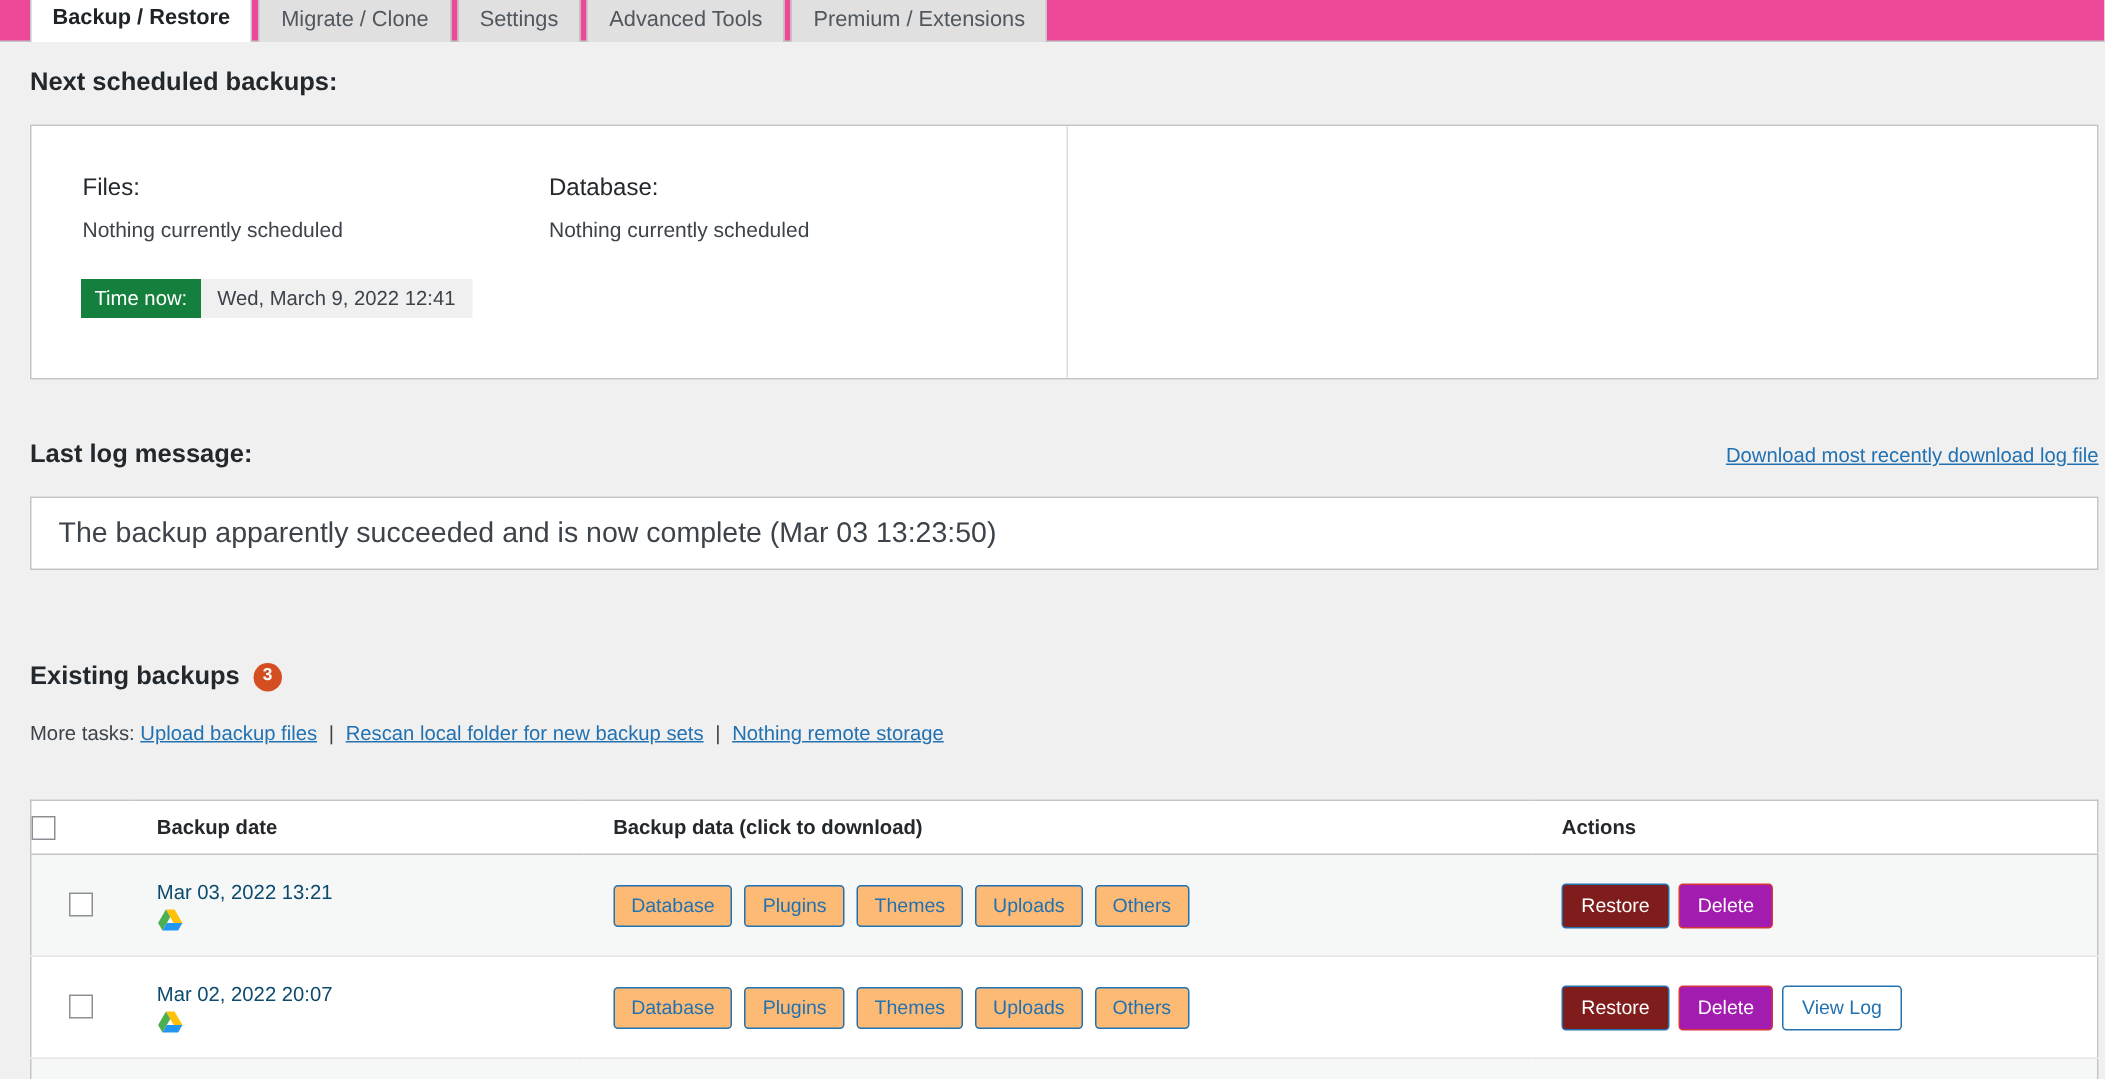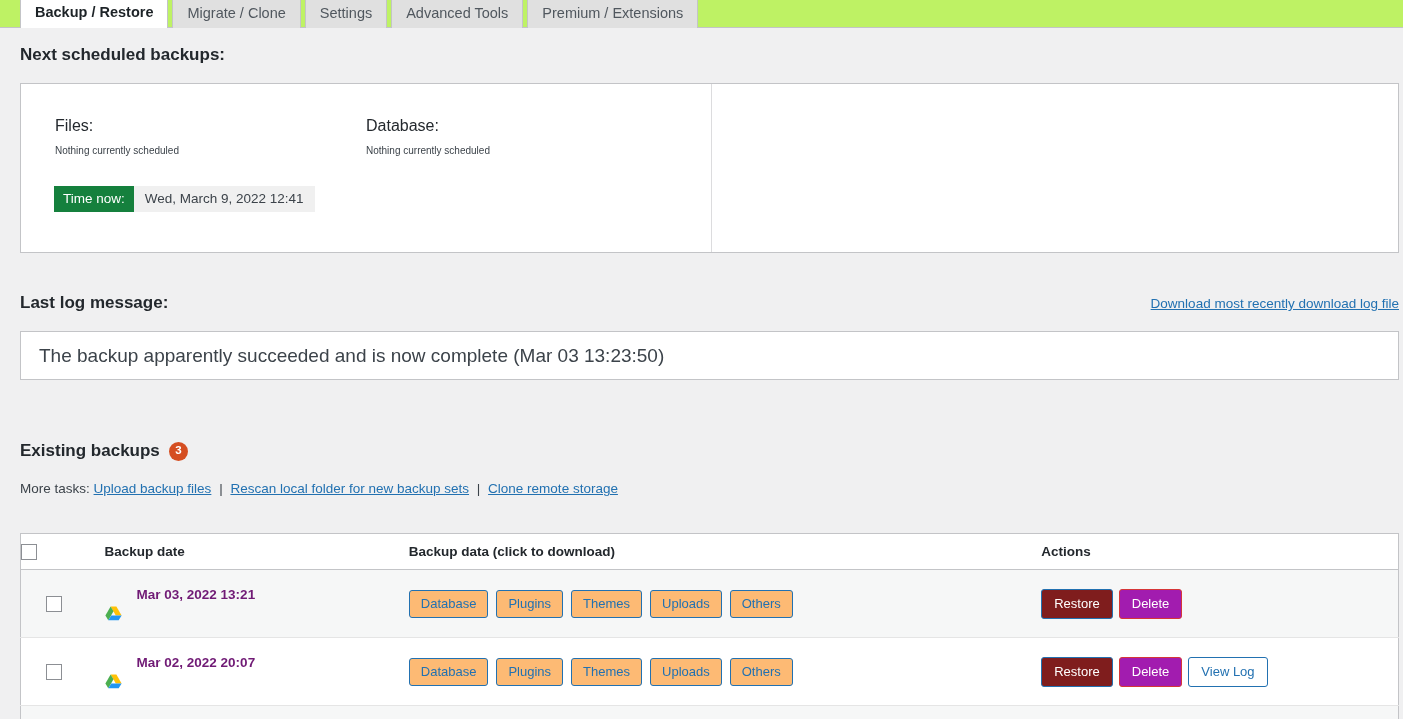--- a/index.html
+++ b/index.html
@@ -17,21 +17,21 @@
   }
 
   
   .tab-bar {
     display: flex;
     align-items: flex-end;
     height: 28px;
     padding-left: 20px;
     box-sizing: border-box;
     border-bottom: 1px solid #c3c4c7;
-    background: #bef264;
+    background: #ec4899;
   }
   .tab {
     font-size: 14.5px;
     line-height: 1;
     padding: 7px 14px 8px 14px;
     margin-right: 4px;
     background: #e0e0e0;
     border: 1px solid #c3c4c7;
     border-bottom: none;
     color: #50575e;
@@ -85,21 +85,21 @@
     flex: 1;
     position: relative;
   }
   .sched-col-title {
     font-size: 16px;
     font-weight: normal;
     color: #23282d;
     margin: 0 0 10px 0;
   }
   .sched-col-value {
-    font-size: 10px;
+    font-size: 14px;
     color: #3c434a;
   }
   .col-files {
     position: absolute;
     left: 34px;
     top: 33px;
   }
   .col-db {
     position: absolute;
     left: 345px;
@@ -264,24 +264,23 @@
     border: 1px solid #8c8f94;
     background: #ffffff;
     display: inline-block;
     vertical-align: middle;
     box-sizing: border-box;
     cursor: pointer;
   }
   .cell-date { padding-left: 18px !important; }
   .date-text {
     font-size: 13.5px;
-    font-weight: bold;
-    color: #701a75;
+    font-weight: normal;
+    color: #0c4a6e;
     margin-bottom: 4px;
-    margin-left: 32px;
   }
   .th-date { padding-left: 18px !important; }
   .th-data { padding-left: 20px !important; }
   .th-act  { padding-left: 20px !important; }
 
   
   .gdrive-icon { display: block; }
 
   .cell-data { padding-left: 20px !important; }
   .chip-row { display: flex; gap: 8px; }
@@ -359,21 +358,21 @@
   <span class="section-title">Existing backups</span>
   <span class="count-badge">3</span>
 </div>
 
 <div class="more-tasks">
   <span>More tasks:</span>
   <a>Upload backup files</a>
   <span class="sep">|</span>
   <a>Rescan local folder for new backup sets</a>
   <span class="sep">|</span>
-  <a>Clone remote storage</a>
+  <a>Nothing remote storage</a>
 </div>
 
 <table class="backups-table">
   <colgroup>
     <col class="c-check">
       <col class="c-date">
       <col class="c-data">
       <col class="c-act">
   </colgroup>
   <thead>

